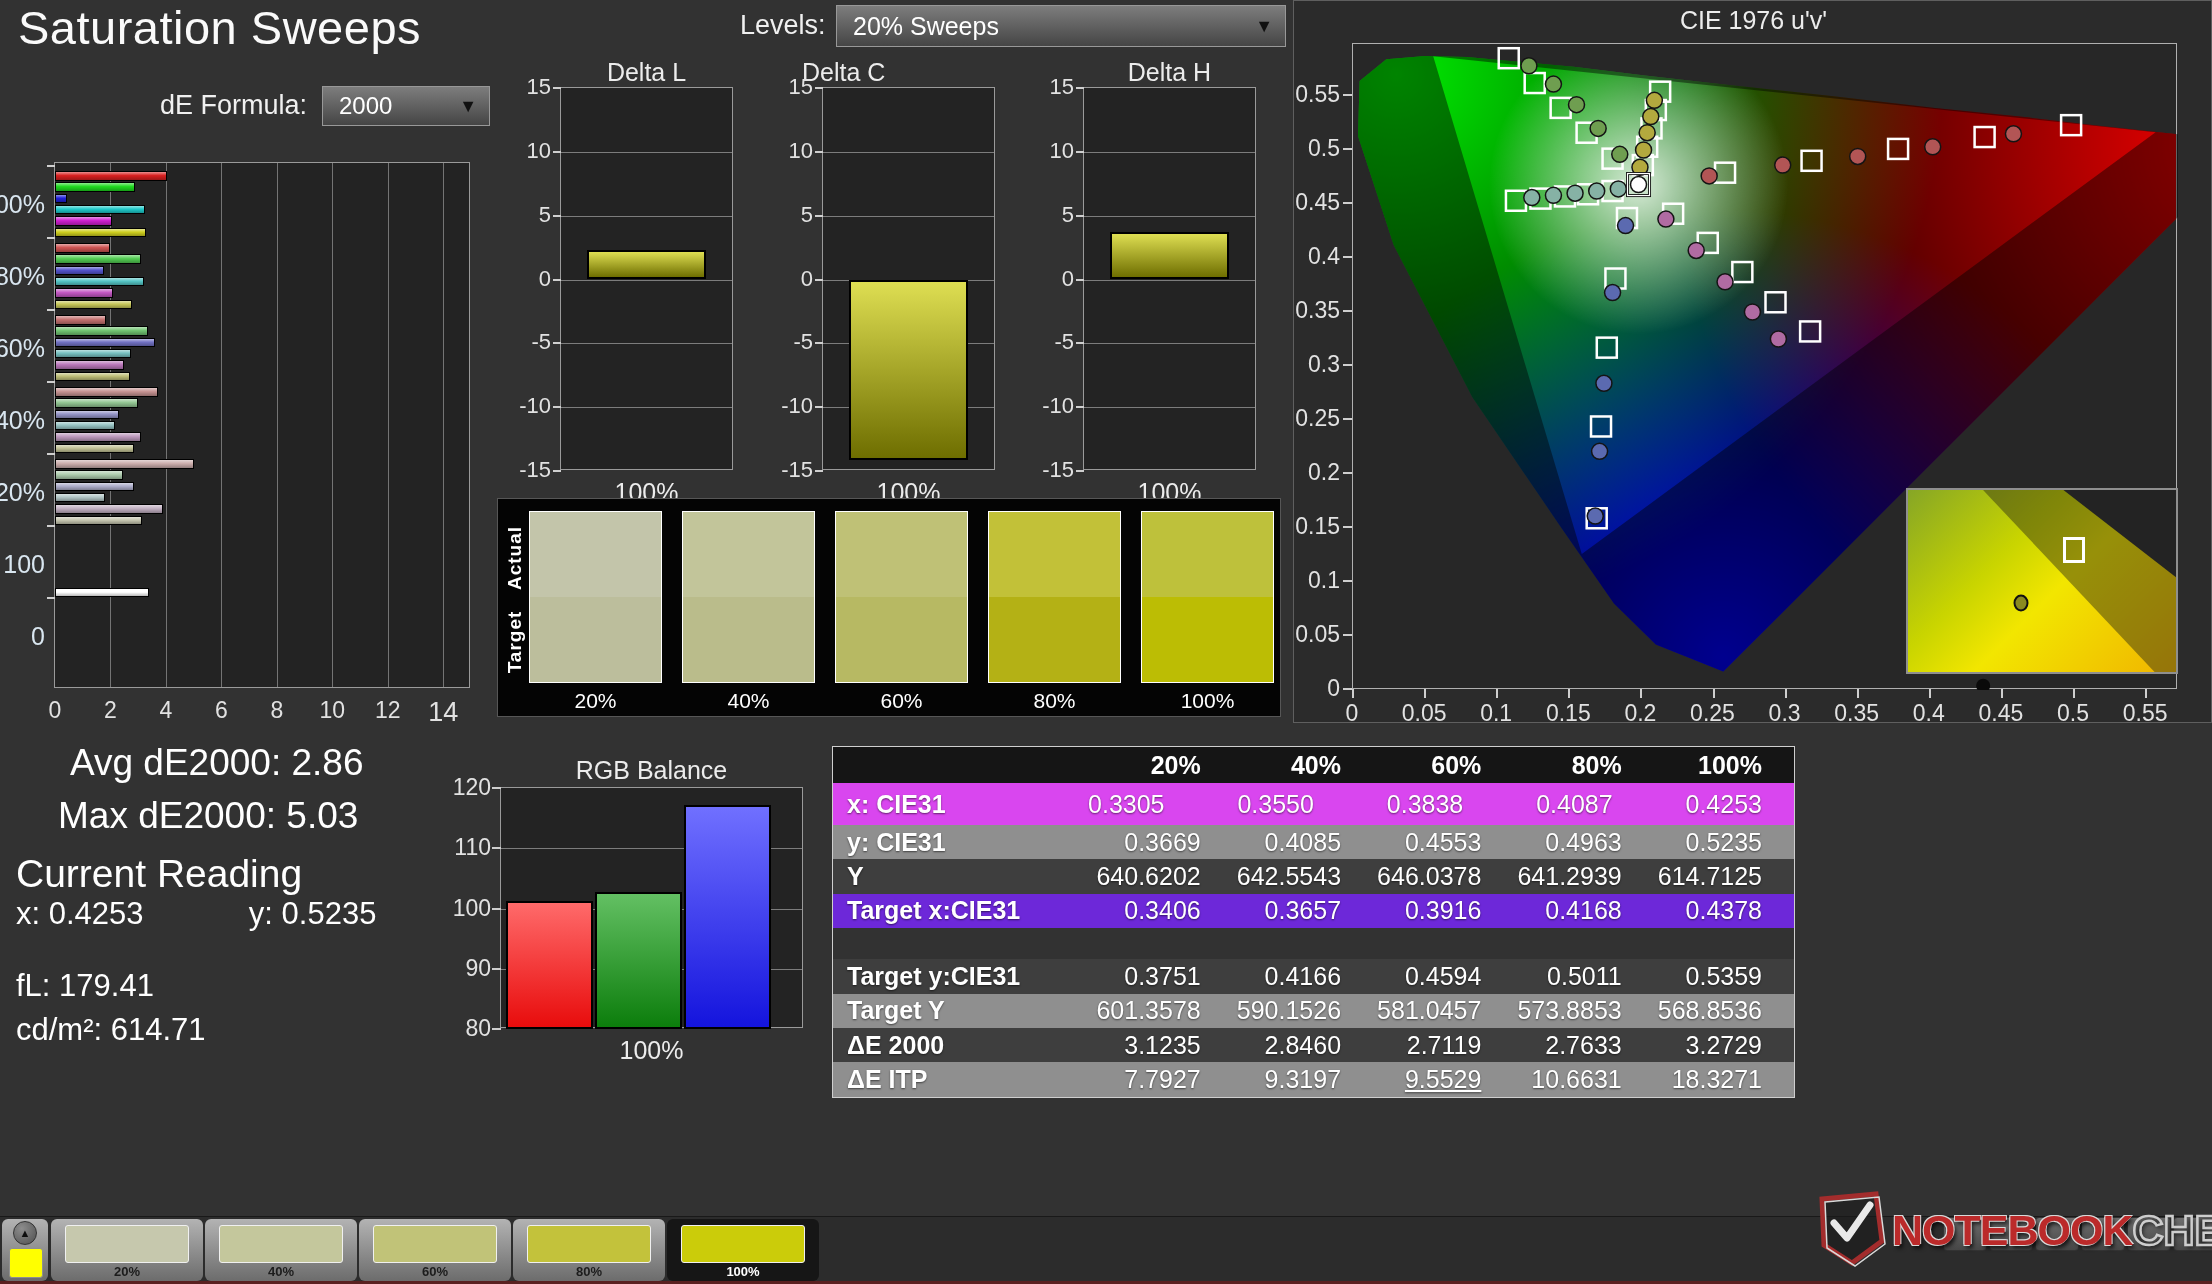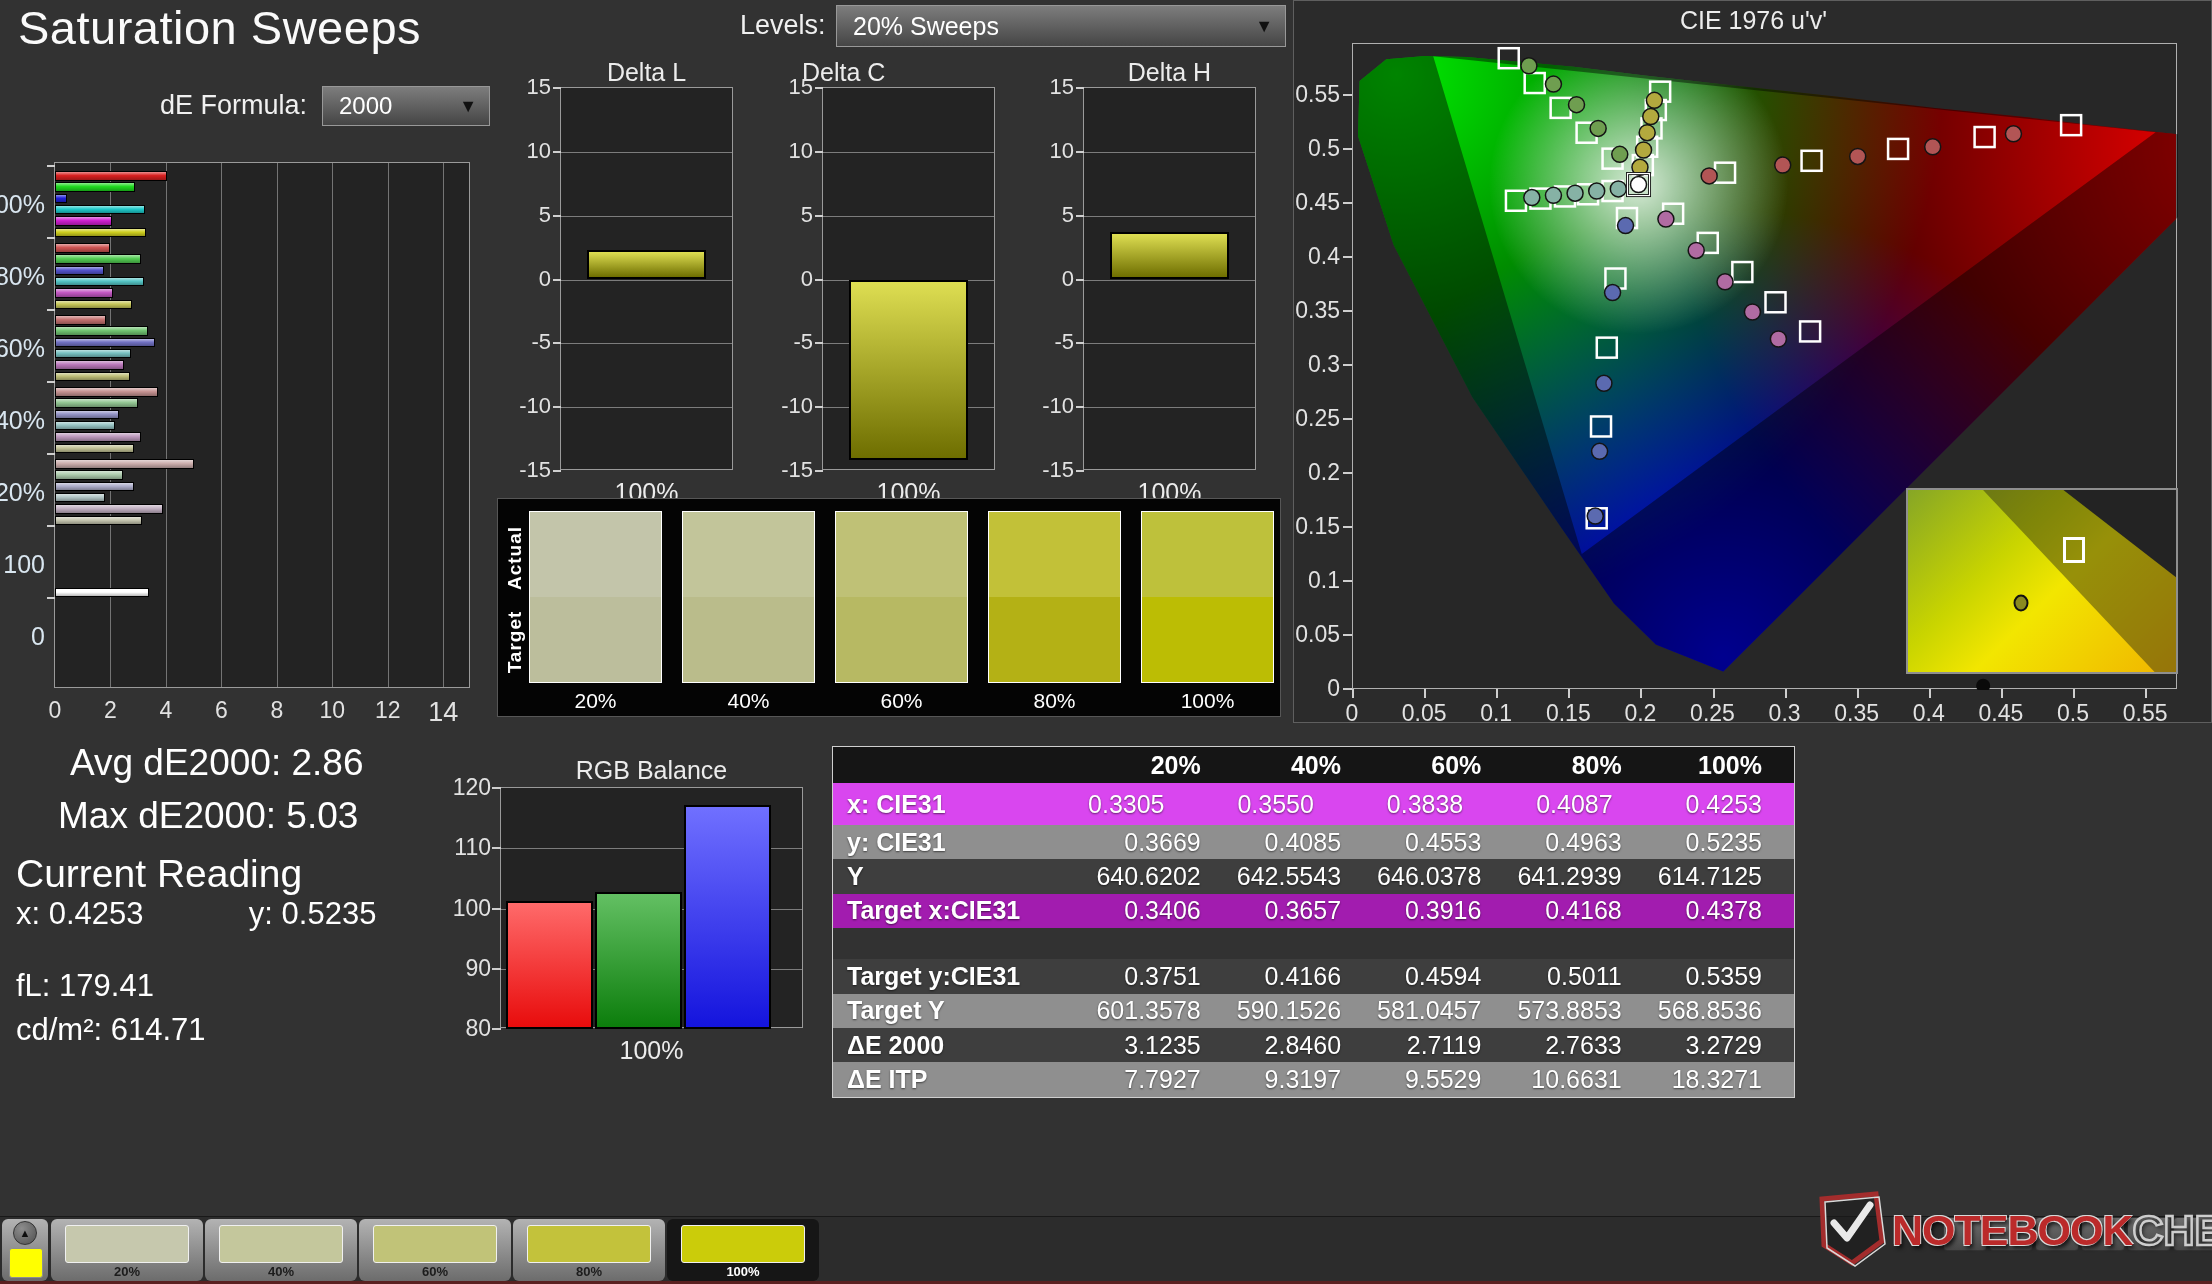--- a/index.html
+++ b/index.html
@@ -435,21 +435,21 @@
         <div style="width: 140.6px; text-align: right; padding-right: 32px; display: flex; align-items: center; justify-content: flex-end;">0.5235</div>
       </div>
       <div style="display: flex; height: 34.4px; background: rgb(62, 62, 62); color: rgb(255, 255, 255); text-shadow: rgba(0, 0, 0, 0.55) 0px 1px 2px;">
         <div style="width: 260px; padding-left: 14px; font-weight: bold; display: flex; align-items: center;">Y</div>
         <div style="width: 140.6px; text-align: right; padding-right: 32px; display: flex; align-items: center; justify-content: flex-end;">640.6202</div>
         <div style="width: 140.6px; text-align: right; padding-right: 32px; display: flex; align-items: center; justify-content: flex-end;">642.5543</div>
         <div style="width: 140.6px; text-align: right; padding-right: 32px; display: flex; align-items: center; justify-content: flex-end;">646.0378</div>
         <div style="width: 140.6px; text-align: right; padding-right: 32px; display: flex; align-items: center; justify-content: flex-end;">641.2939</div>
         <div style="width: 140.6px; text-align: right; padding-right: 32px; display: flex; align-items: center; justify-content: flex-end;">614.7125</div>
       </div>
-      <div style="display: flex; height: 34.4px; background: #a21caf; color: rgb(255, 255, 255); text-shadow: rgba(0, 0, 0, 0.55) 0px 1px 2px;">
+      <div style="display: flex; height: 34.4px; background: #6d28d9; color: rgb(255, 255, 255); text-shadow: rgba(0, 0, 0, 0.55) 0px 1px 2px;">
         <div style="width: 260px; padding-left: 14px; font-weight: bold; display: flex; align-items: center;">Target x:CIE31</div>
         <div style="width: 140.6px; text-align: right; padding-right: 32px; display: flex; align-items: center; justify-content: flex-end;">0.3406</div>
         <div style="width: 140.6px; text-align: right; padding-right: 32px; display: flex; align-items: center; justify-content: flex-end;">0.3657</div>
         <div style="width: 140.6px; text-align: right; padding-right: 32px; display: flex; align-items: center; justify-content: flex-end;">0.3916</div>
         <div style="width: 140.6px; text-align: right; padding-right: 32px; display: flex; align-items: center; justify-content: flex-end;">0.4168</div>
         <div style="width: 140.6px; text-align: right; padding-right: 32px; display: flex; align-items: center; justify-content: flex-end;">0.4378</div>
       </div>
       <div style="display: flex; height: 34.4px; background: rgb(62, 62, 62); color: rgb(255, 255, 255); text-shadow: rgba(0, 0, 0, 0.55) 0px 1px 2px; margin-top: 31px;">
         <div style="width: 260px; padding-left: 14px; font-weight: bold; display: flex; align-items: center;">Target y:CIE31</div>
         <div style="width: 140.6px; text-align: right; padding-right: 32px; display: flex; align-items: center; justify-content: flex-end;">0.3751</div>
@@ -471,21 +471,21 @@
         <div style="width: 140.6px; text-align: right; padding-right: 32px; display: flex; align-items: center; justify-content: flex-end;">3.1235</div>
         <div style="width: 140.6px; text-align: right; padding-right: 32px; display: flex; align-items: center; justify-content: flex-end;">2.8460</div>
         <div style="width: 140.6px; text-align: right; padding-right: 32px; display: flex; align-items: center; justify-content: flex-end;">2.7119</div>
         <div style="width: 140.6px; text-align: right; padding-right: 32px; display: flex; align-items: center; justify-content: flex-end;">2.7633</div>
         <div style="width: 140.6px; text-align: right; padding-right: 32px; display: flex; align-items: center; justify-content: flex-end;">3.2729</div>
       </div>
       <div style="display: flex; height: 34.4px; background: rgb(143, 143, 143); color: rgb(255, 255, 255); text-shadow: rgba(0, 0, 0, 0.55) 0px 1px 2px;">
         <div style="width: 260px; padding-left: 14px; font-weight: bold; display: flex; align-items: center;">ΔE ITP</div>
         <div style="width: 140.6px; text-align: right; padding-right: 32px; display: flex; align-items: center; justify-content: flex-end;">7.7927</div>
         <div style="width: 140.6px; text-align: right; padding-right: 32px; display: flex; align-items: center; justify-content: flex-end;">9.3197</div>
-        <div style="width: 140.6px; text-align: right; padding-right: 32px; display: flex; align-items: center; justify-content: flex-end;">9.5529</div>
+        <div style="width: 140.6px; text-align: right; padding-right: 32px; display: flex; align-items: center; justify-content: flex-end; text-decoration: underline;">9.5529</div>
         <div style="width: 140.6px; text-align: right; padding-right: 32px; display: flex; align-items: center; justify-content: flex-end;">10.6631</div>
         <div style="width: 140.6px; text-align: right; padding-right: 32px; display: flex; align-items: center; justify-content: flex-end;">18.3271</div>
       </div>
     </div>
 
   <div id="bottom-bar">
     <div class="tile" style="left:2px;width:46px;">
       <div style="position:absolute;left:11px;top:2px;width:24px;height:24px;border-radius:50%;background:radial-gradient(circle at 35% 30%,#8d8d8d,#4f4f4f);border:1px solid #333;display:flex;align-items:center;justify-content:center;color:#0e0e0e;font-size:11px;">
         <span>▲</span>
       </div>

